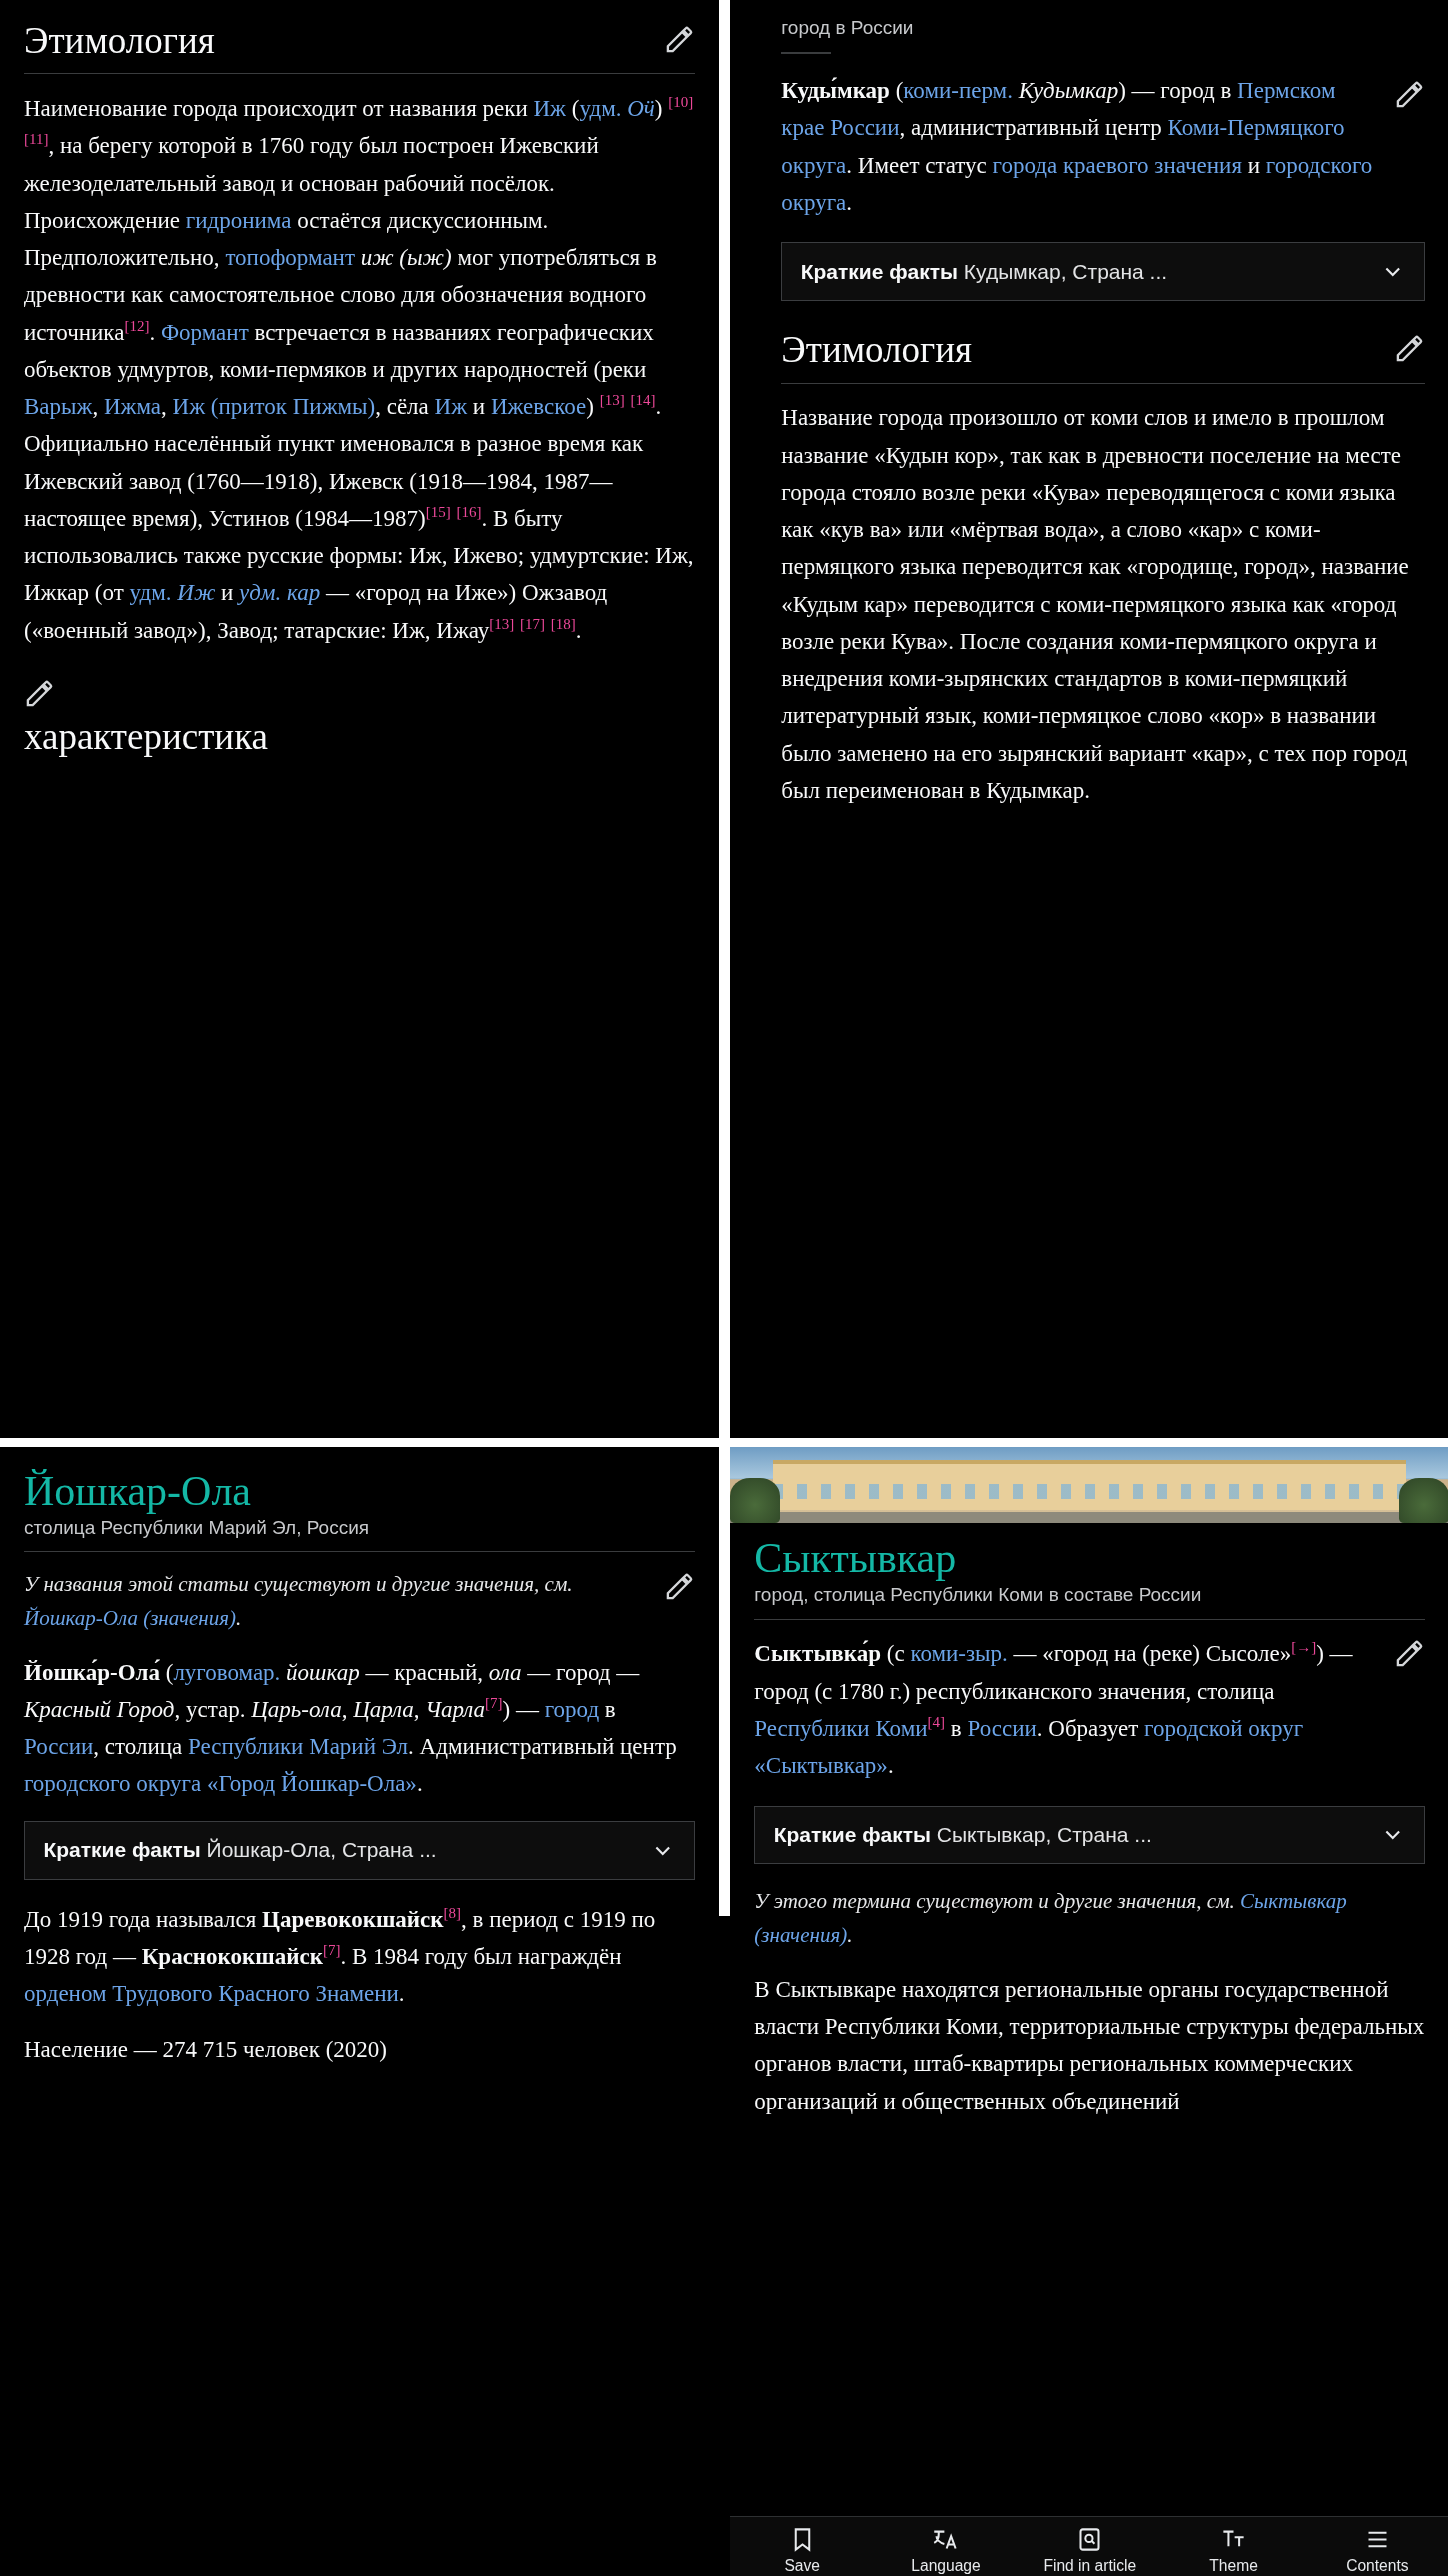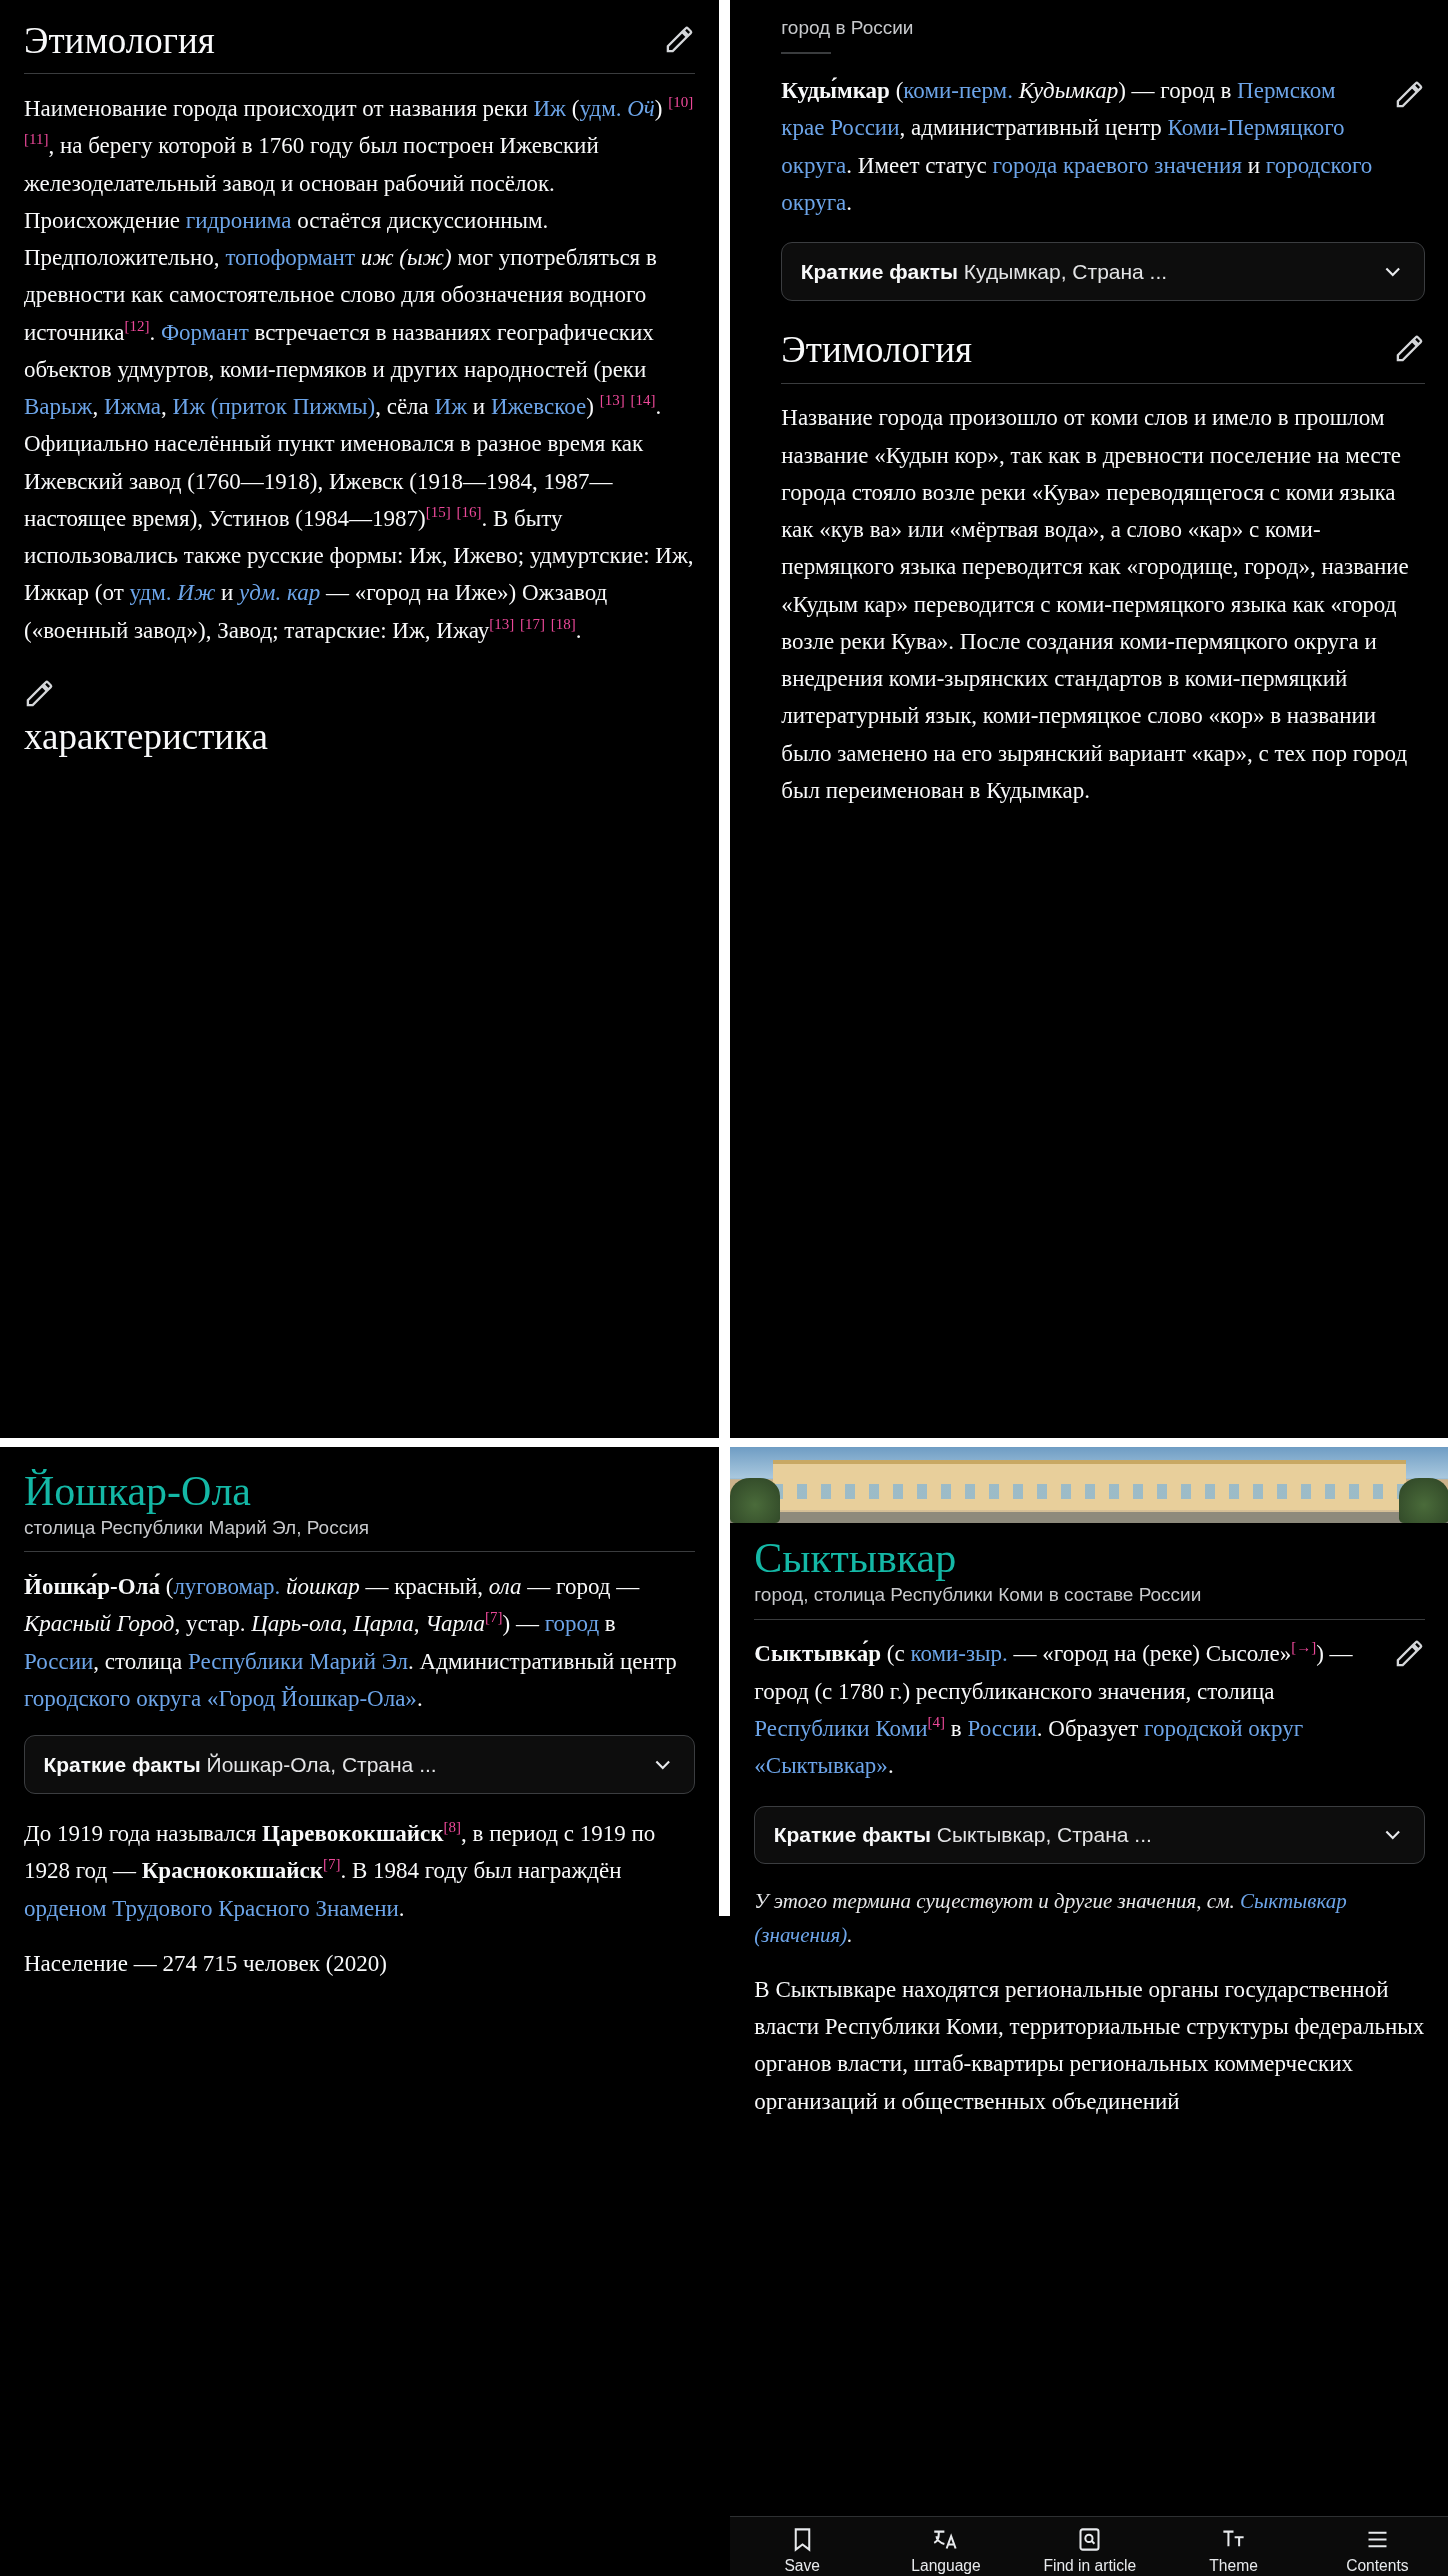--- a/index.html
+++ b/index.html
@@ -106,21 +106,21 @@
     display: flex;
     align-items: flex-start;
     justify-content: space-between;
     gap: 22px;
   }
   .lead-row .para { flex: 1 1 auto; }
 
   
   .quickfacts {
     border: 1.4px solid #3b3d40;
-    border-radius: 11px;
+    border-radius: 0;
     background: #0d0d0d;
     padding: 15.6px 18.4px;
     display: flex;
     align-items: center;
     justify-content: space-between;
     margin: 2.8px 0 21px 0;
     font-family: "Liberation Sans", sans-serif;
     font-size: 21px;
   }
   .quickfacts .qf-label { font-weight: 700; }
@@ -278,20 +278,29 @@
       <p class="para">Название города произошло от коми слов и имело в прошлом название «Кудын кор», так как в древности поселение на месте города стояло возле реки «Кува» переводящегося с коми языка как «кув ва» или «мёртвая вода», а слово «кар» с коми-пермяцкого языка переводится как «городище, город», название «Кудым кар» переводится с коми-пермяцкого языка как «город возле реки Кува». После создания коми-пермяцкого округа и внедрения коми-зырянских стандартов в коми-пермяцкий литературный язык, коми-пермяцкое слово «кор» в названии было заменено на его зырянский вариант «кар», с тех пор город был переименован в Кудымкар.</p>
     </div>
   </div>
 
   <div class="pane">
     <div class="pane-inner" style="padding-top:15.6px;">
       <h1 class="title">Йошкар-Ола</h1>
       <div class="subtitle">столица Республики Марий Эл, Россия</div>
       <hr class="rule" style="margin:4.2px 0 15.6px 0;">
 
+      <div class="lead-row">
+        <div class="small-note" id="yo-hat"><span>У названия этой статьи существуют и другие значения, см. </span><a class="link" href="#">Йошкар-Ола (значения)</a><span>.</span></div>
+        <span class="pencil" style="margin-top:2.8px;">
+          <svg viewBox="0 0 24 24" width="31" height="31" fill="none" stroke="#e8eaed" stroke-width="1.8">
+            <path d="M3 17.25V21h3.75L17.8 9.94l-3.75-3.75L3 17.25z"></path>
+            <path d="M20.7 7.04a1 1 0 000-1.41l-2.34-2.34a1 1 0 00-1.41 0l-1.83 1.83 3.75 3.75 1.83-1.83z"></path>
+          </svg>
+        </span>
+      </div>
 
       <p class="para" id="yo-lead"><span style="font-weight: 700;">Йошка́р-Ола́</span><span> (</span><a class="link" href="#">луговомар.</a><span> </span><span style="font-style: italic;">йошкар</span><span> — красный, </span><span style="font-style: italic;">ола</span><span> — город — </span><span style="font-style: italic;">Красный Город</span><span>, устар. </span><span style="font-style: italic;">Царь-ола</span><span>, </span><span style="font-style: italic;">Царла</span><span>, </span><span style="font-style: italic;">Чарла</span><sup class="ref">[7]</sup><span>) — </span><a class="link" href="#">город</a><span> в </span><a class="link" href="#">России</a><span>, столица </span><a class="link" href="#">Республики Марий Эл</a><span>. Административный центр </span><a class="link" href="#">городского округа «Город Йошкар-Ола»</a><span>.</span></p>
 
       <div class="quickfacts">
         <div style="max-width:84%;">
           <span class="qf-label">Краткие факты</span>
           <span class="qf-text">Йошкар-Ола, Страна ...</span>
         </div>
         <span class="chev">
           <svg viewBox="0 0 24 24" width="25.5" height="25.5" fill="none" stroke="#e8eaed" stroke-width="2">

